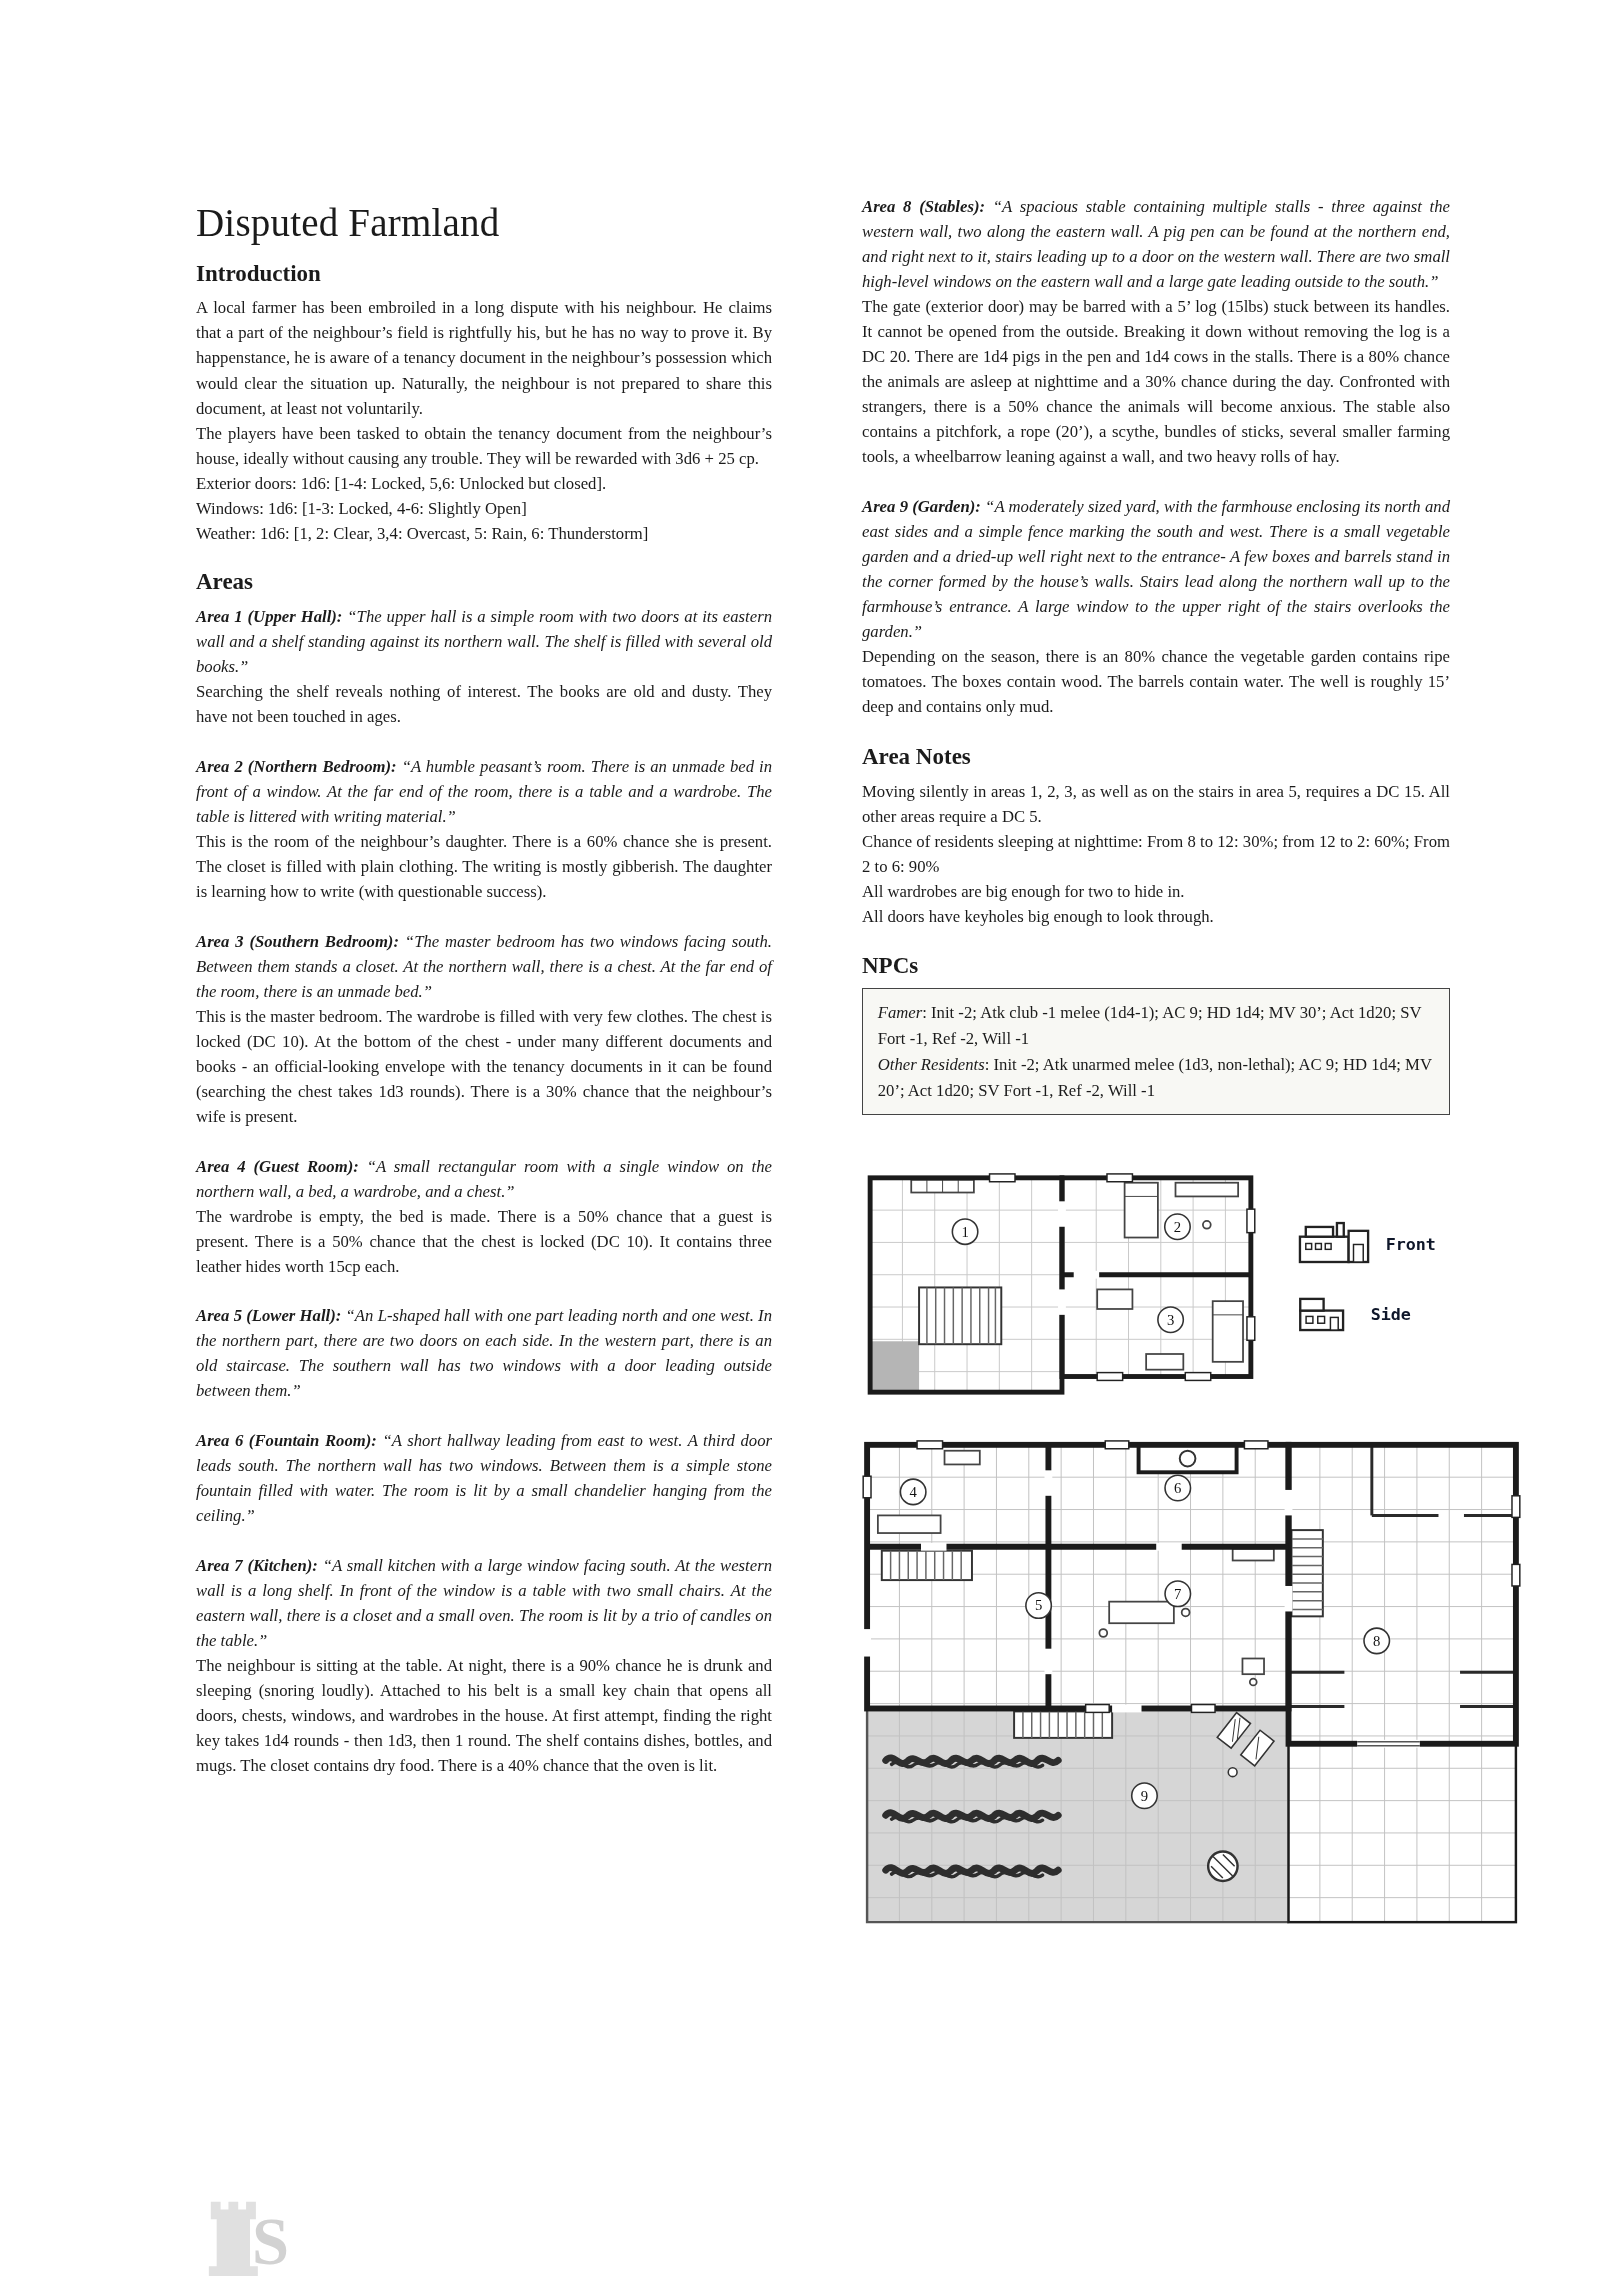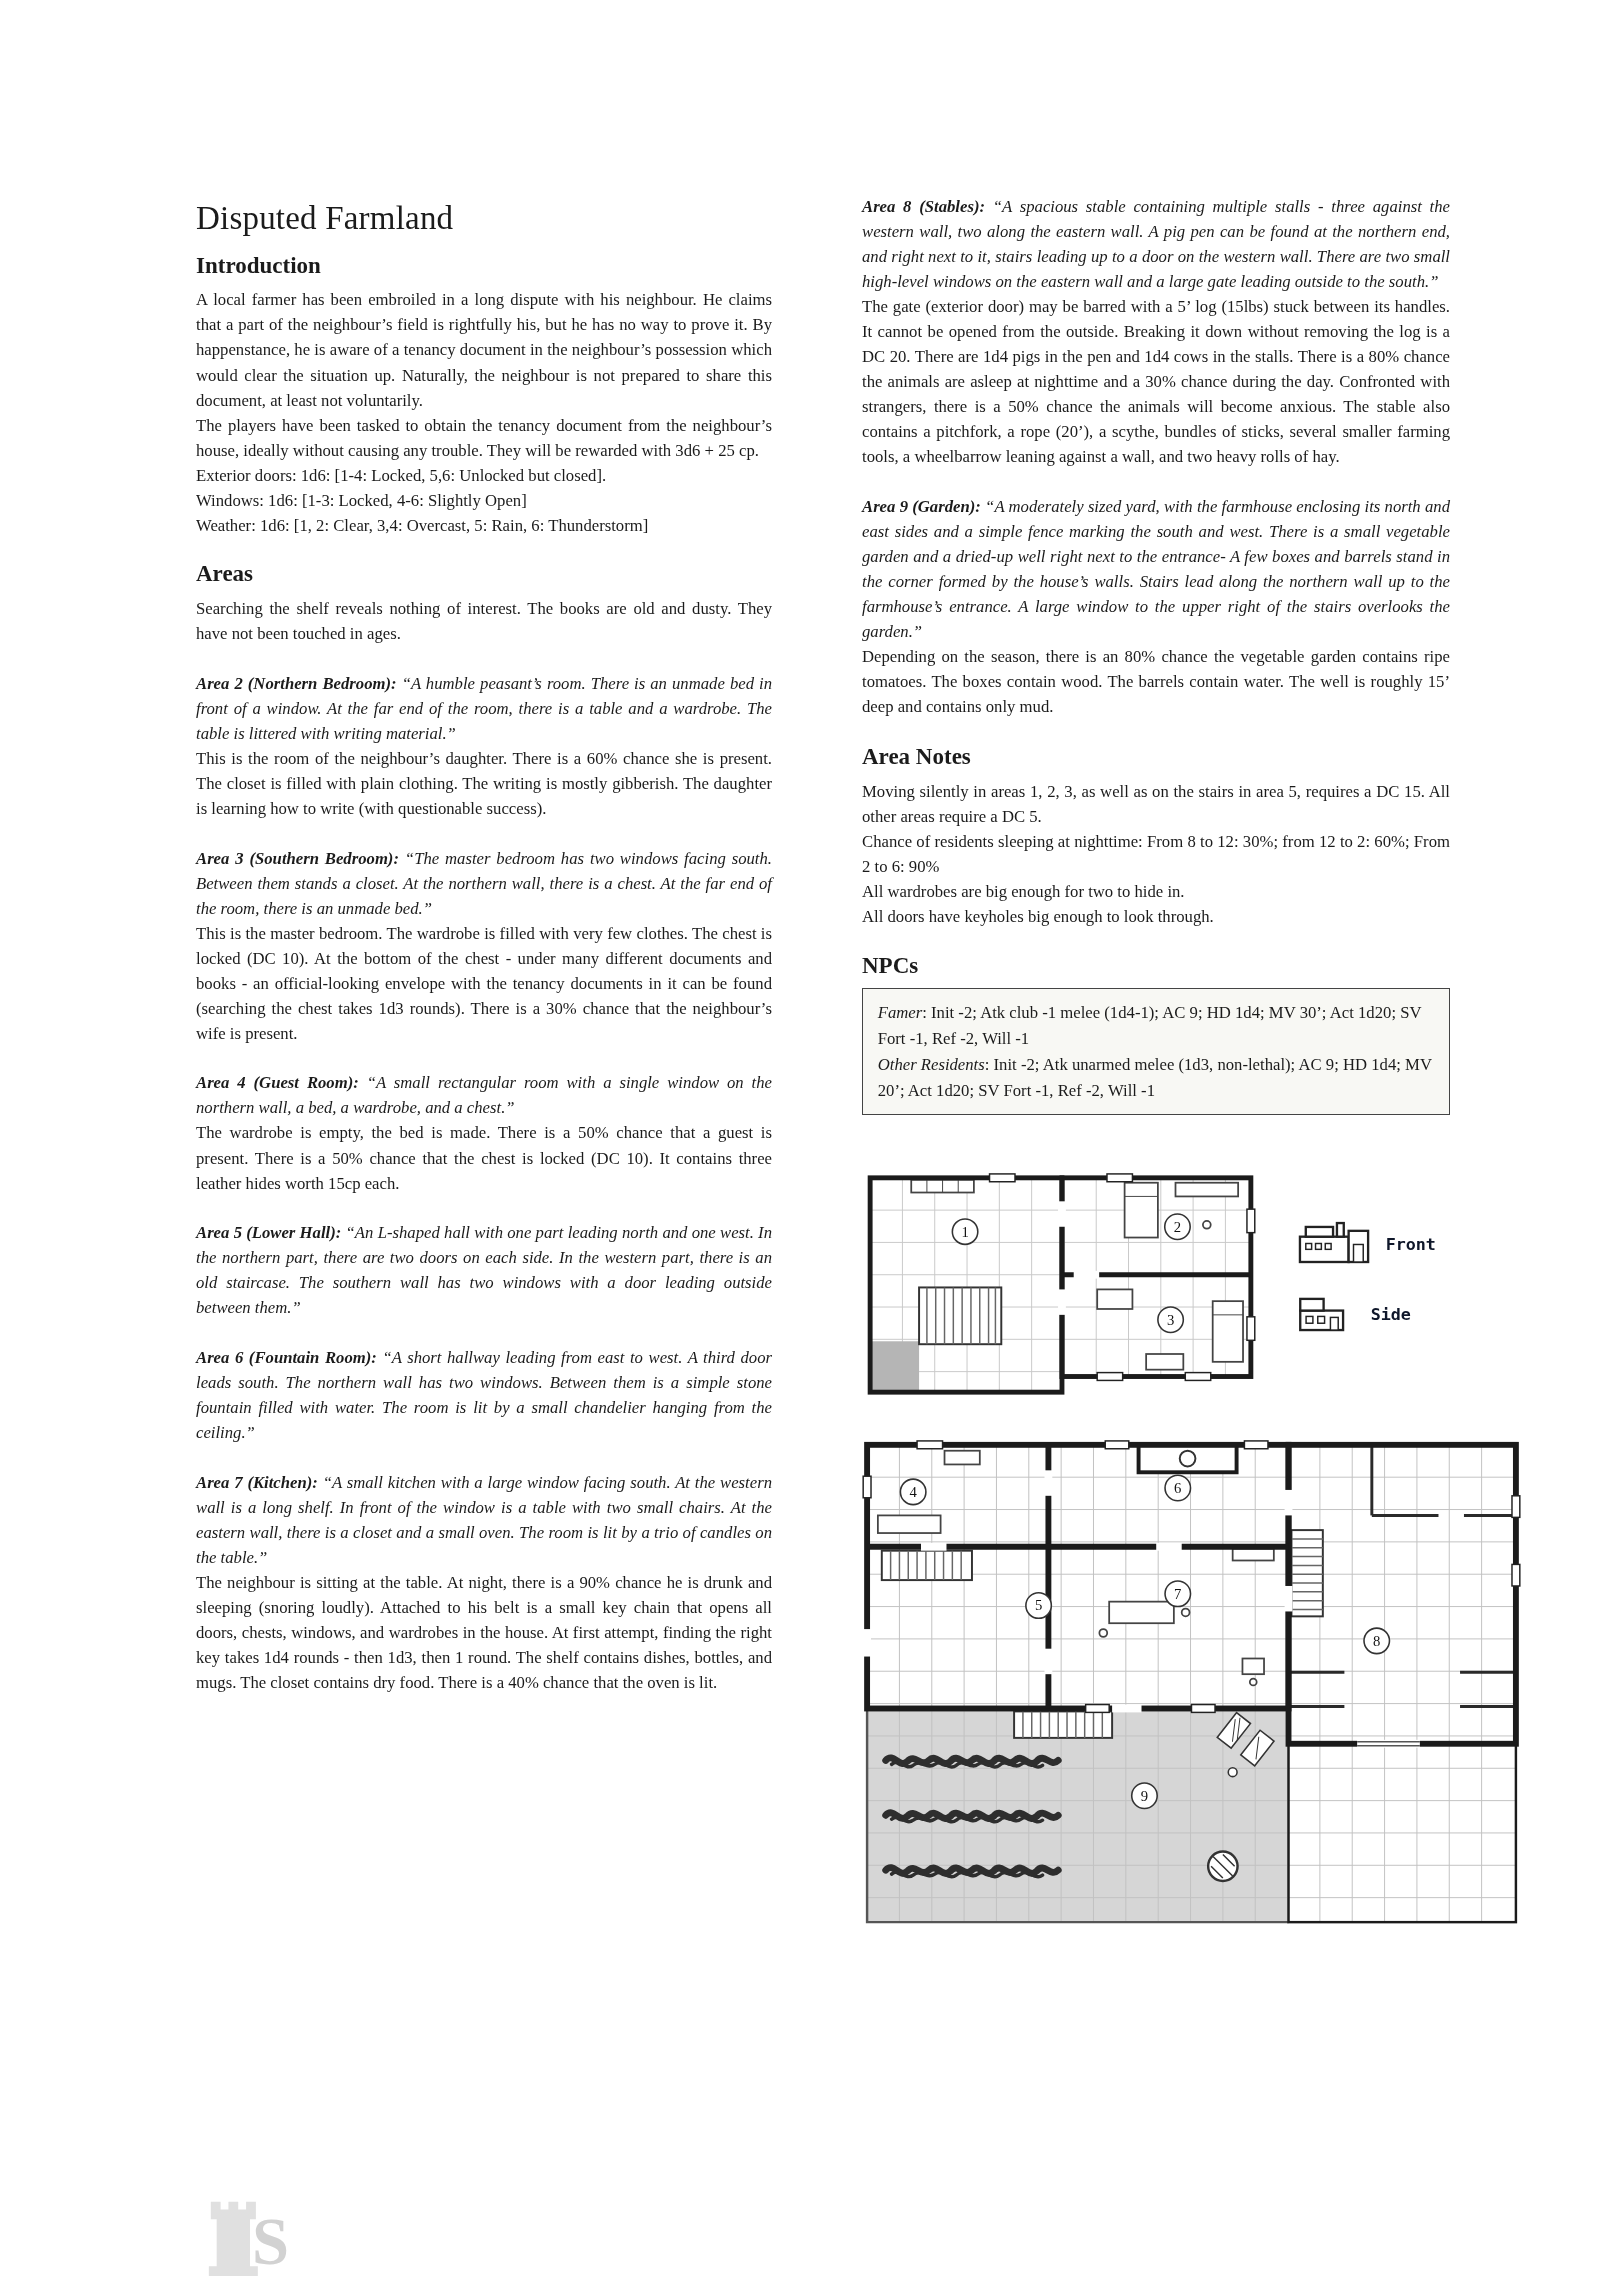--- a/index.html
+++ b/index.html
@@ -10,21 +10,21 @@
     box-sizing:border-box;
     padding:194px 167px 0 196px;
     font-family:"Liberation Serif", serif;
     color:#1b1b1b;
     overflow:hidden;
   }
   .columns{display:flex;gap:90px;}
   .col-left{width:576px;flex:none;}
   .col-right{width:588px;flex:none;}
   h1.title{
-    font-size:33px;font-weight:normal;letter-spacing:0.2px;
+    font-size:39px;font-weight:normal;letter-spacing:0.2px;
     margin:5.9px 0 15.7px;
   }
   h2.sect{
     font-size:23px;font-weight:bold;
     margin:23.5px 0 8.8px;
   }
   h2.first{margin-top:9.8px;}
   p.body{
     font-size:16.7px;line-height:1.5;text-align:justify;
     margin:0;
@@ -78,20 +78,21 @@
       <p class="body">A local farmer has been embroiled in a long dispute with his neighbour. He claims that a part of the neighbour’s field is rightfully his, but he has no way to prove it. By happenstance, he is aware of a tenancy document in the neighbour’s possession which would clear the situation up. Naturally, the neighbour is not prepared to share this document, at least not voluntarily.</p>
       <p class="body">The players have been tasked to obtain the tenancy document from the neighbour’s house, ideally without causing any trouble. They will be rewarded with 3d6 + 25 cp.</p>
 
       <p class="line-p">Exterior doors: 1d6: [1-4: Locked, 5,6: Unlocked but closed].</p>
       <p class="line-p">Windows: 1d6: [1-3: Locked, 4-6: Slightly Open]</p>
       <p class="line-p">Weather: 1d6: [1, 2: Clear, 3,4: Overcast, 5: Rain, 6: Thunderstorm]</p>
 
       <h2 class="sect">Areas</h2>
 
       <div class="area-block">
+        <p class="area-head"><span class="area-label">Area 1 (Upper Hall):</span> <span class="area-quote">“The upper hall is a simple room with two doors at its eastern wall and a shelf standing against its northern wall. The shelf is filled with several old books.”</span></p>
         <p class="area-body">Searching the shelf reveals nothing of interest. The books are old and dusty. They have not been touched in ages.</p>
       </div>
 
       <div class="area-block">
         <p class="area-head"><span class="area-label">Area 2 (Northern Bedroom):</span> <span class="area-quote">“A humble peasant’s room. There is an unmade bed in front of a window. At the far end of the room, there is a table and a wardrobe. The table is littered with writing material.”</span></p>
         <p class="area-body">This is the room of the neighbour’s daughter. There is a 60% chance she is present. The closet is filled with plain clothing. The writing is mostly gibberish. The daughter is learning how to write (with questionable success).</p>
       </div>
 
       <div class="area-block">
         <p class="area-head"><span class="area-label">Area 3 (Southern Bedroom):</span> <span class="area-quote">“The master bedroom has two windows facing south. Between them stands a closet. At the northern wall, there is a chest. At the far end of the room, there is an unmade bed.”</span></p>

